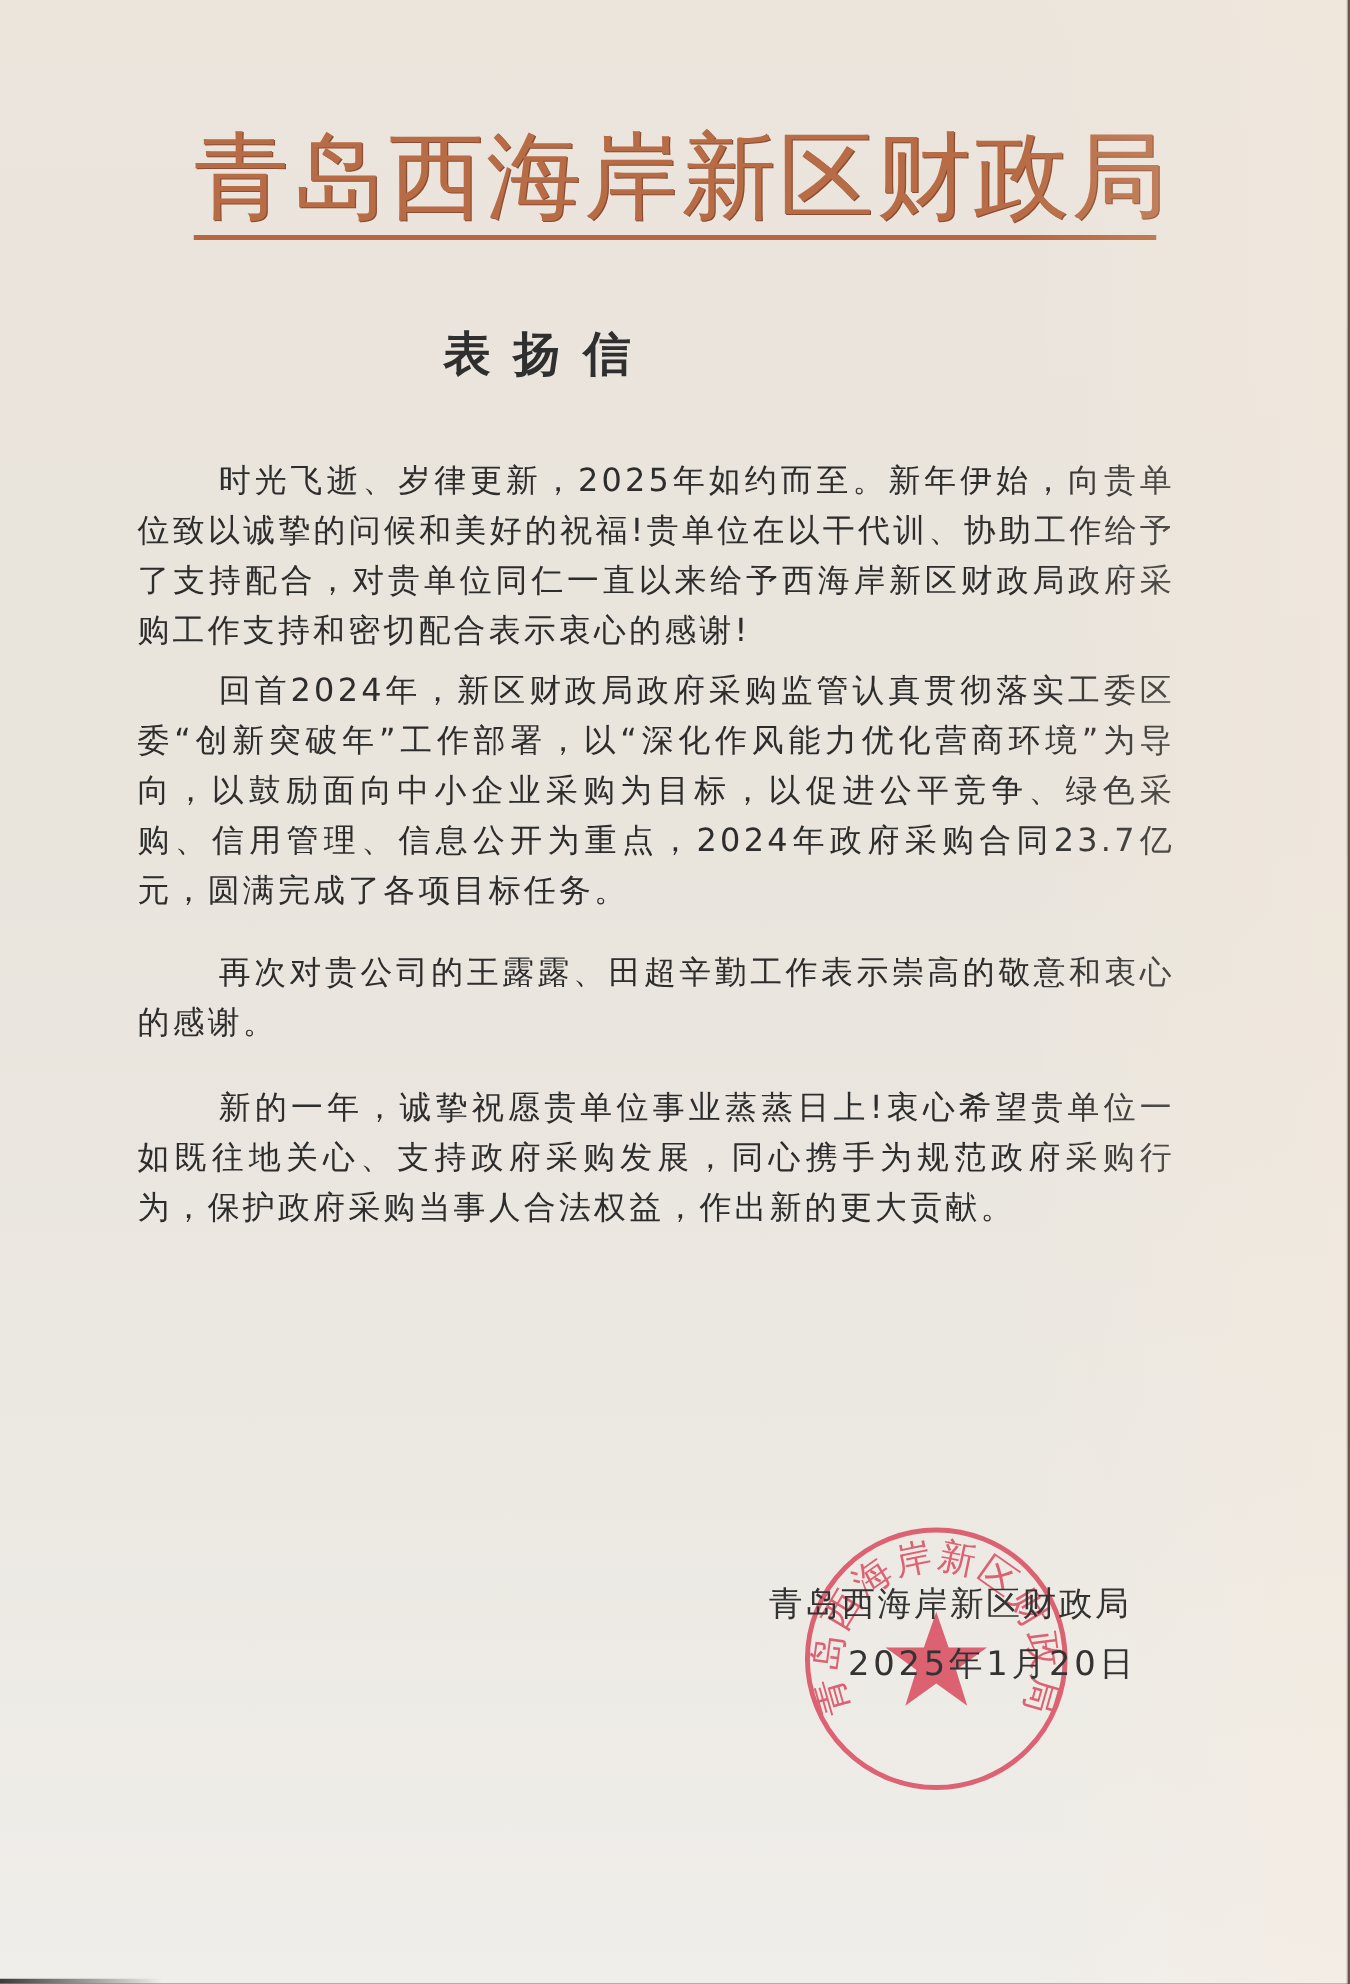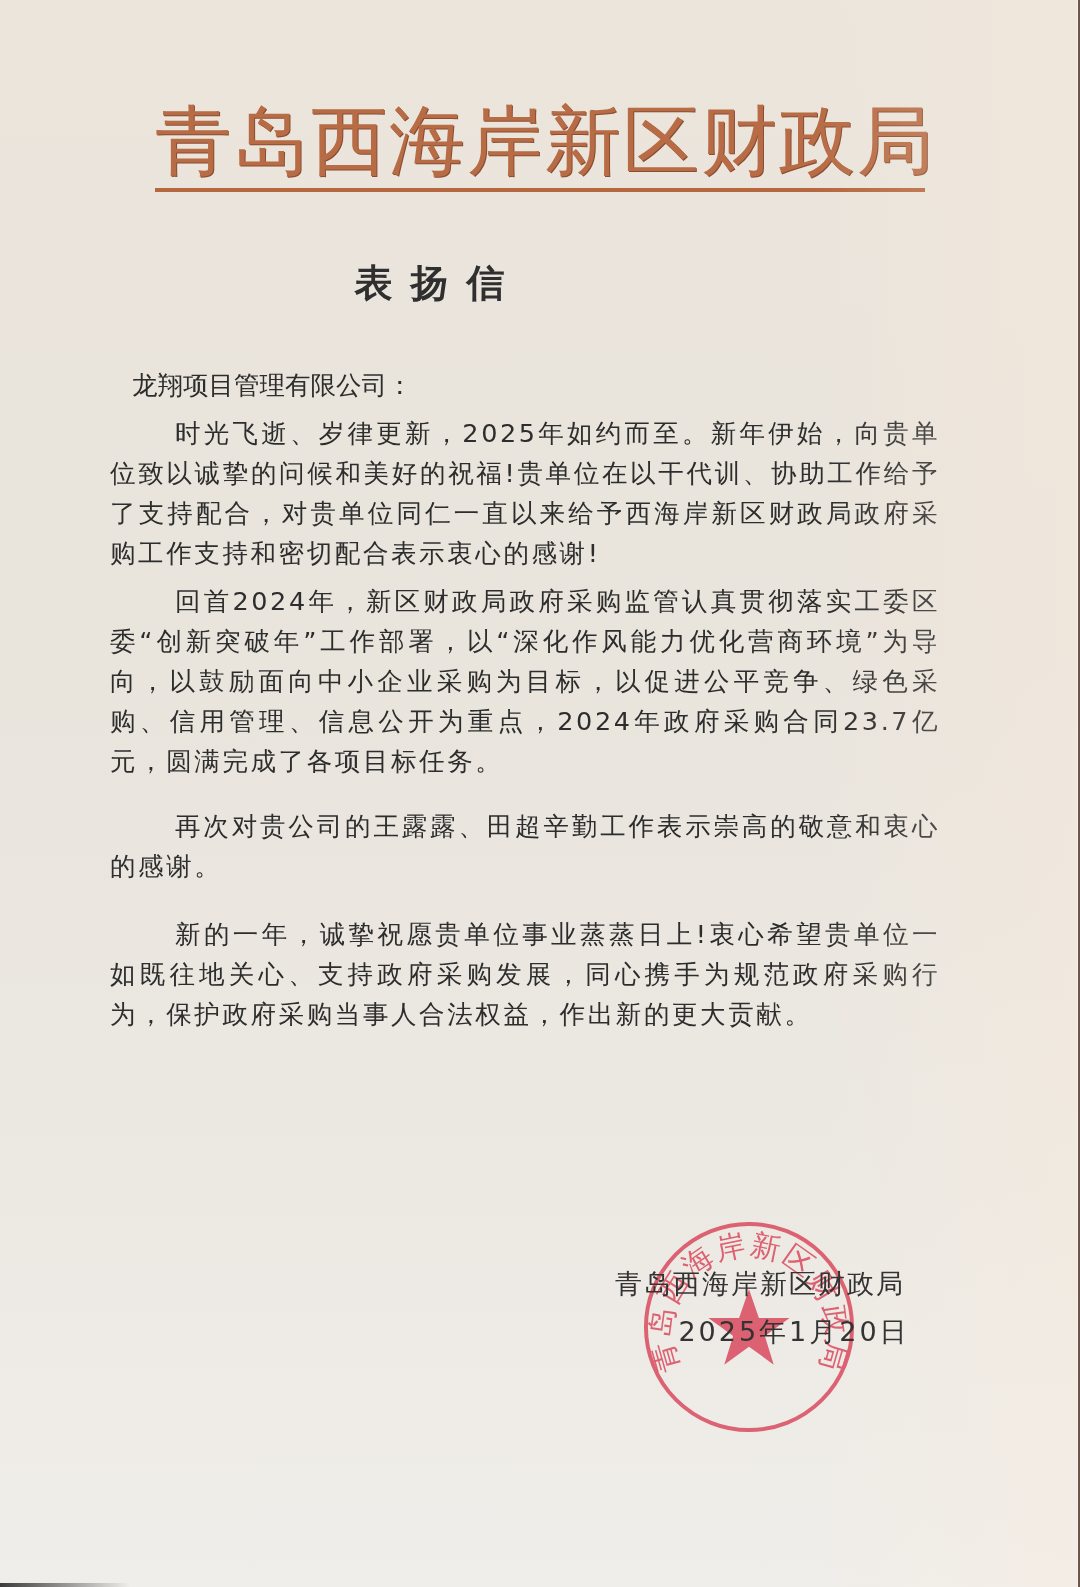--- a/index.html
+++ b/index.html
@@ -141,21 +141,20 @@
 <div class="paper">
 
   <div class="letterhead">
     <div class="letterhead-title">青岛西海岸新区财政局</div>
     <div class="letterhead-rule"></div>
   </div>
 
   <div class="doc-title">表扬信</div>
 
   <div class="body-text">
-    <p class="salutation">龙翔项目管理有限公司：</p>
     <p class="para">时光飞逝、岁律更新，2025年如约而至。新年伊始，向贵单位致以诚挚的问候和美好的祝福!贵单位在以干代训、协助工作给予了支持配合，对贵单位同仁一直以来给予西海岸新区财政局政府采购工作支持和密切配合表示衷心的感谢!</p>
     <p class="para">回首2024年，新区财政局政府采购监管认真贯彻落实工委区委“创新突破年”工作部署，以“深化作风能力优化营商环境”为导向，以鼓励面向中小企业采购为目标，以促进公平竞争、绿色采购、信用管理、信息公开为重点，2024年政府采购合同23.7亿元，圆满完成了各项目标任务。</p>
     <p class="para gap-large">再次对贵公司的王露露、田超辛勤工作表示崇高的敬意和衷心的感谢。</p>
     <p class="para gap-mid">新的一年，诚挚祝愿贵单位事业蒸蒸日上!衷心希望贵单位一如既往地关心、支持政府采购发展，同心携手为规范政府采购行为，保护政府采购当事人合法权益，作出新的更大贡献。</p>
   </div>
 
   <svg class="seal" viewBox="0 0 220 220">
     <defs>
       <path id="sealArc" d="M 40 150 A 78 78 0 1 1 180 150"></path>
     </defs>

